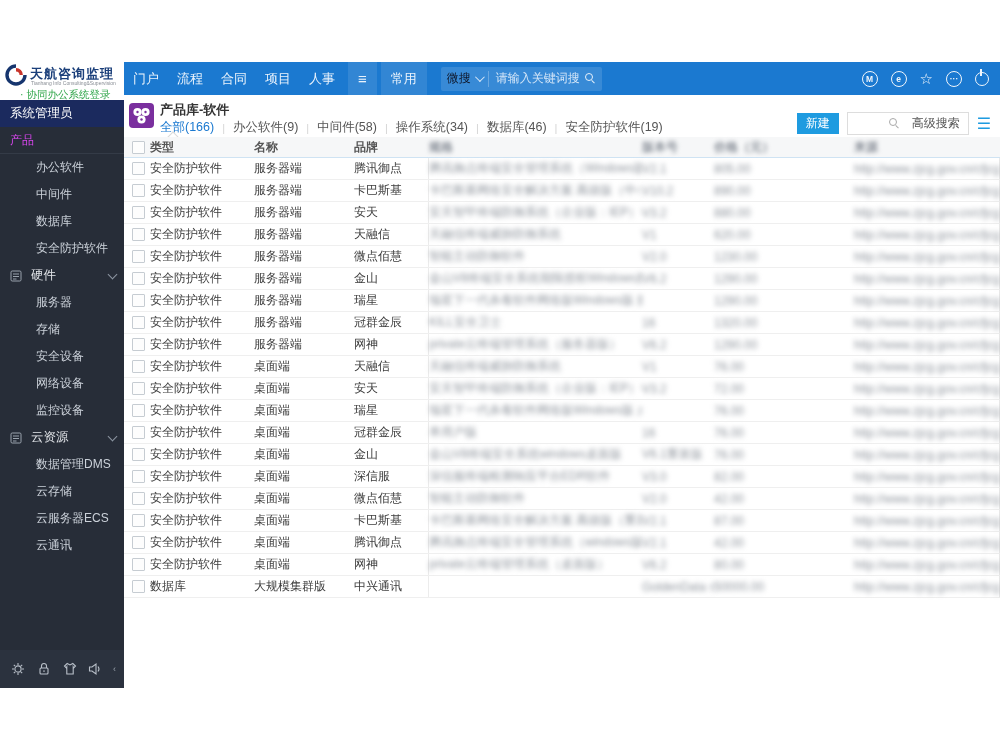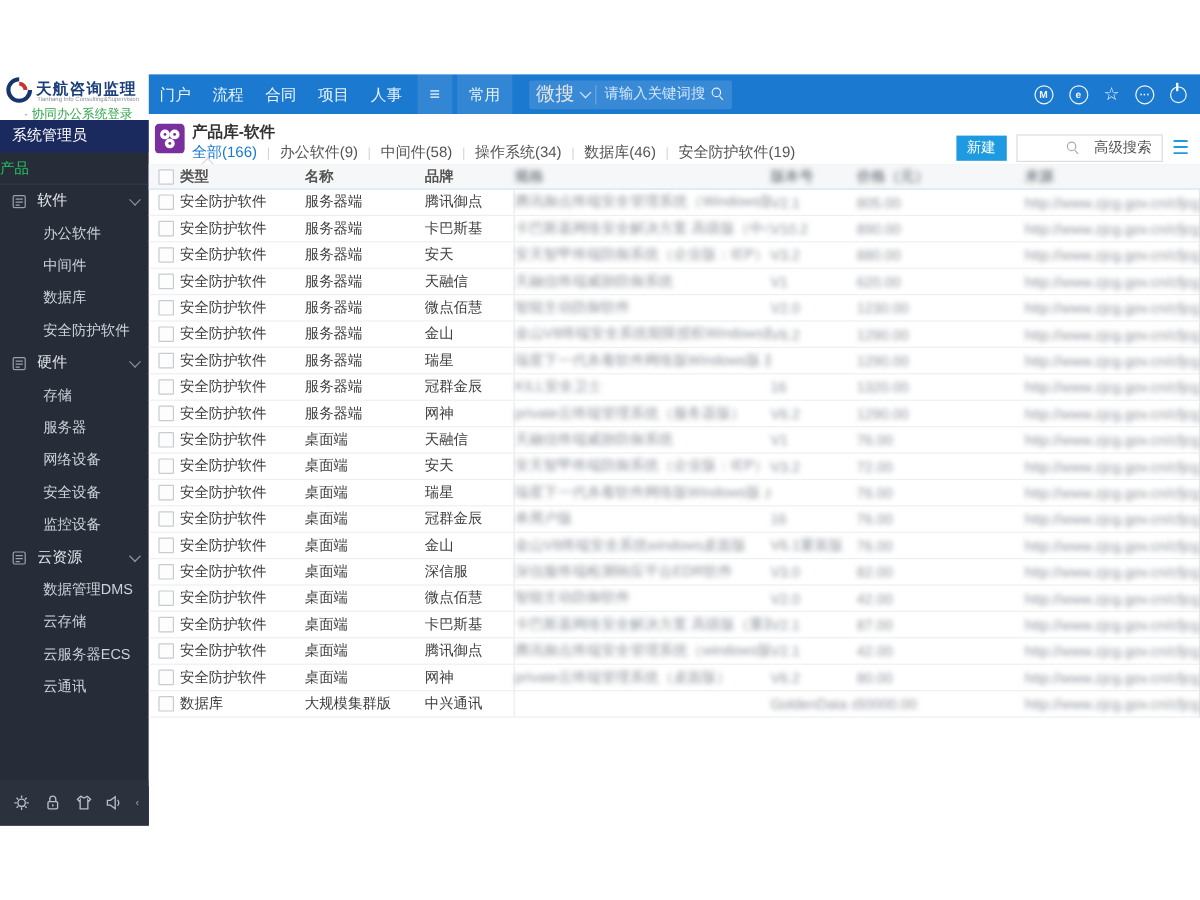--- a/index.html
+++ b/index.html
@@ -11,38 +11,38 @@
   .logo-svg{position:absolute;left:5px;top:2px;}
   .logo-title{position:absolute;left:30px;top:3px;font-size:13px;font-weight:700;color:#1b3f7a;letter-spacing:1px;}
   .logo-sub{position:absolute;left:31px;top:18px;font-size:5px;color:#8a8f96;white-space:nowrap;}
   .login-link{position:absolute;left:20px;top:26px;font-size:10.5px;color:#2fa549;white-space:nowrap;}
   .topbar{position:absolute;left:124px;top:62px;width:876px;height:33px;background:#1b79d0;
           display:flex;align-items:center;color:#fff;}
   .nav-item{font-size:13px;color:#eaf3fc;padding:0 9px;line-height:33px;cursor:pointer;}
   .nav-box{height:33px;display:flex;align-items:center;padding:0 10px;background:rgba(255,255,255,.10);margin-left:4px;font-size:13px;color:#eaf3fc;}
   .burger{font-size:15px;line-height:33px;}
   .search-widget{margin-left:14px;height:24px;display:flex;align-items:center;background:rgba(255,255,255,.13);border-radius:2px;padding:0 6px;}
-  .sw-engine{font-size:16px;color:#e5e5e5;margin-right:3px;}
+  .sw-engine{font-size:12px;color:#0f172a;margin-right:3px;}
   .chev{width:6px;height:6px;border-right:1.4px solid #d7e7f8;border-bottom:1.4px solid #d7e7f8;transform:rotate(45deg) translateY(-2px);display:inline-block;margin:0 6px 0 1px;}
   .sw-box{display:flex;align-items:center;border-left:1px solid rgba(255,255,255,.25);padding-left:7px;height:16px;}
   .sw-placeholder{font-size:12px;color:#d4e6f8;margin-right:5px;white-space:nowrap;}
   .mag{width:11px;height:11px;position:relative;display:inline-block;}
   .mag::before{content:'';position:absolute;left:0;top:0;width:6px;height:6px;border:1.4px solid #e6f0fb;border-radius:50%;}
   .mag::after{content:'';position:absolute;left:7px;top:7px;width:4px;height:1.4px;background:#e6f0fb;transform:rotate(45deg);transform-origin:0 0;}
   .mag.gray::before{border-color:#a9a9a9;}
   .mag.gray::after{background:#a9a9a9;}
   .top-icons{margin-left:auto;display:flex;align-items:center;gap:13px;padding-right:11px;}
   .cir{width:14px;height:14px;border:1.2px solid #f0f6fc;border-radius:50%;display:flex;align-items:center;justify-content:center;font-size:8.5px;color:#f0f6fc;font-weight:700;}
   .star{font-size:15px;color:#f0f6fc;line-height:14px;}
   .pwr{width:12px;height:12px;border:1.5px solid #f0f6fc;border-radius:50%;position:relative;}
   .pwr::after{content:'';position:absolute;left:4.2px;top:-4px;width:1.6px;height:7px;background:#f0f6fc;}
   
   .sidebar{position:absolute;left:0;top:100px;width:124px;height:588px;background:#272d38;}
   .role-row{height:27px;background:#1b2a5e;color:#fff;font-size:12.5px;display:flex;align-items:center;padding-left:10px;}
-  .section-row{height:26px;color:#22c55e;font-size:12px;display:flex;align-items:center;border-bottom:1px solid #343b47;}
+  .section-row{height:26px;color:#d946ef;font-size:12px;display:flex;align-items:center;padding-left:10px;border-bottom:1px solid #343b47;}
   .m-group{height:27px;display:flex;align-items:center;padding:0 8px 0 10px;color:#e4e7eb;font-size:12.5px;cursor:pointer;}
   .m-icon{width:12px;height:12px;margin-right:9px;display:inline-flex;}
   .m-label{flex:1;}
   .g-chev{width:6px;height:6px;border-right:1.3px solid #8d96a2;border-bottom:1.3px solid #8d96a2;transform:rotate(45deg);margin-top:-3px;}
   .m-item{height:27px;display:flex;align-items:center;padding-left:36px;color:#ccd2da;font-size:12px;cursor:pointer;}
   .dock{position:absolute;left:0;bottom:0;width:124px;height:38px;background:#2b323e;display:flex;align-items:center;justify-content:space-between;padding:0 8px 0 10px;box-sizing:border-box;}
   .dock svg{display:block;}
   .dock-arrow{color:#9aa3ad;font-size:9px;}
   
   .main{position:absolute;left:124px;top:95px;width:876px;height:560px;background:#fff;}
@@ -122,52 +122,40 @@
     <span class="star">☆</span>
     <span class="cir">···</span>
     <span class="pwr"></span>
   </div>
 </div>
 
 <aside class="sidebar">
   <div class="role-row">系统管理员</div>
   <div class="section-row">产品</div>
   <div id="side-menu">
-      <div class="m-group">
-        <span class="m-icon">
-          <svg width="12" height="12" viewBox="0 0 12 12" fill="none" stroke="#9aa3ad" stroke-width="1">
-            <rect x="1" y="1" width="10" height="10" rx="1.2"></rect>
-            <line x1="3" y1="4" x2="9" y2="4"></line>
-            <line x1="3" y1="6.5" x2="9" y2="6.5"></line>
-            <line x1="3" y1="9" x2="6.5" y2="9"></line>
-          </svg>
-        </span>
-        <span class="m-label">软件</span>
-        <span class="g-chev"></span>
-      </div>
       <div class="m-item">办公软件</div>
       <div class="m-item">中间件</div>
       <div class="m-item">数据库</div>
       <div class="m-item">安全防护软件</div>
       <div class="m-group">
         <span class="m-icon">
           <svg width="12" height="12" viewBox="0 0 12 12" fill="none" stroke="#9aa3ad" stroke-width="1">
             <rect x="1" y="1" width="10" height="10" rx="1.2"></rect>
             <line x1="3" y1="4" x2="9" y2="4"></line>
             <line x1="3" y1="6.5" x2="9" y2="6.5"></line>
             <line x1="3" y1="9" x2="6.5" y2="9"></line>
           </svg>
         </span>
         <span class="m-label">硬件</span>
         <span class="g-chev"></span>
       </div>
+      <div class="m-item">服务器</div>
       <div class="m-item">存储</div>
-      <div class="m-item">服务器</div>
+      <div class="m-item">安全设备</div>
       <div class="m-item">网络设备</div>
-      <div class="m-item">安全设备</div>
       <div class="m-item">监控设备</div>
       <div class="m-group">
         <span class="m-icon">
           <svg width="12" height="12" viewBox="0 0 12 12" fill="none" stroke="#9aa3ad" stroke-width="1">
             <rect x="1" y="1" width="10" height="10" rx="1.2"></rect>
             <line x1="3" y1="4" x2="9" y2="4"></line>
             <line x1="3" y1="6.5" x2="9" y2="6.5"></line>
             <line x1="3" y1="9" x2="6.5" y2="9"></line>
           </svg>
         </span>

